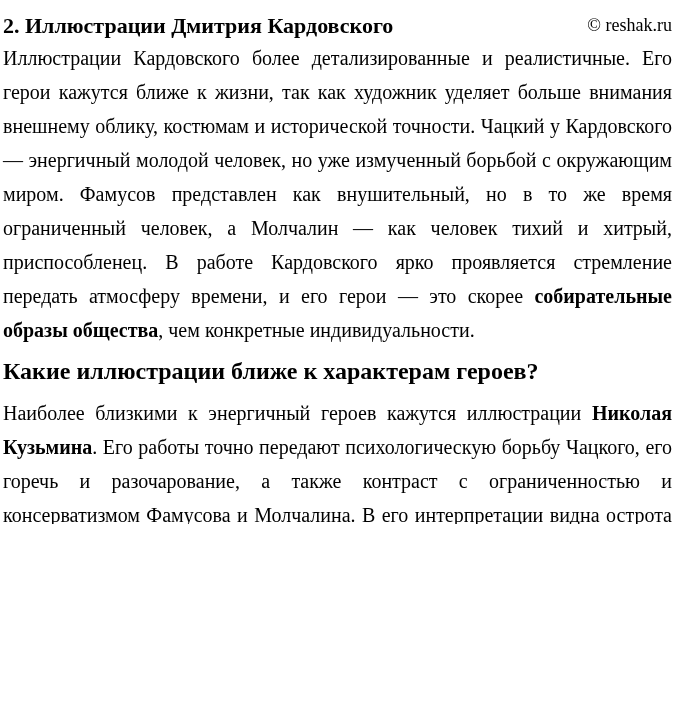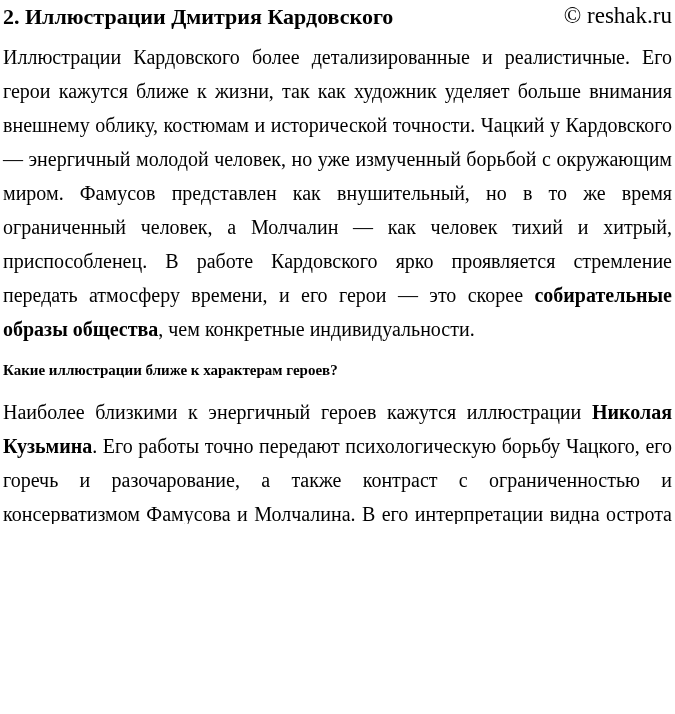--- a/index.html
+++ b/index.html
@@ -5,47 +5,47 @@
   html, body { margin: 0; padding: 0; background: #fff; }
   .page {
     position: relative;
     width: 675px;
     height: 524px;
     background: #ffffff;
     color: #000;
     font-family: "Liberation Serif", "DejaVu Serif", serif;
     overflow: hidden;
     box-sizing: border-box;
-    padding: 2px 3px 0 3px;
+    padding: 11px 3px 0 3px;
   }
   .topbar {
     display: flex;
     justify-content: space-between;
     align-items: flex-start;
   }
   .doc-title {
     font-size: 22px;
     line-height: 30px;
     font-weight: bold;
     margin: 0;
   }
   .copyright {
-    font-size: 23px;
+    font-size: 18px;
     line-height: 28px;
     white-space: nowrap;
   }
   .doc-body p {
     font-size: 20px;
     line-height: 34px;
     text-align: justify;
     margin: 13px 0 0 0;
   }
-  .doc-body p.first { margin-top: 8px; }
+  .doc-body p.first { margin-top: 0; }
   .question-heading {
-    font-size: 15px;
+    font-size: 24px;
     line-height: 34px;
     font-weight: bold;
     margin: 7px 0 0 0;
     text-align: left;
   }
   .doc-body p.last { margin-top: 8px; }
   b { font-weight: bold; }
 
   
   .watermark {

